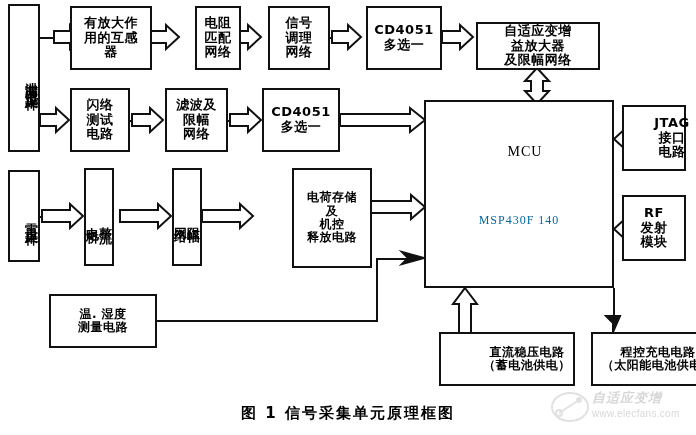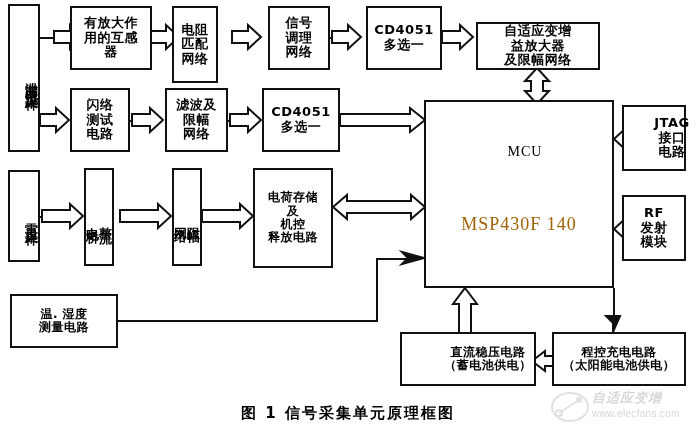--- a/index.html
+++ b/index.html
@@ -29,21 +29,21 @@
     justify-content: center;
     text-align: center;
     color: #000000;
     font-weight: bold;
     line-height: 1.12;
     letter-spacing: 0.5px;
     white-space: pre-line;
     z-index: 3;
   }
   .box.cn     { font-family: "DejaVu Sans", "Liberation Sans", sans-serif; font-size: 13px; }
-  .box.cn-sm  { font-size: 12px; }
+  .box.cn-sm  { font-size: 12px; margin-left: 39px; }
   .box.lat    { font-family: "Liberation Serif", "DejaVu Serif", serif; font-weight: normal; font-size: 13px; }
 
   
   .box.vert {
     writing-mode: vertical-rl;
     text-orientation: upright;
     letter-spacing: 3px;
     line-height: 1;
     padding-top: 6px;
     align-items: flex-start;
@@ -62,23 +62,23 @@
     text-align: center;
     font-size: 14px;
     letter-spacing: 1px;
     color: #000;
     padding-left: 12px;
   }
   .mcu-l2 {
     position: absolute;
     top: 112px; left: 0; right: 0;
     text-align: center;
-    font-size: 18px;
+    font-size: 12px;
     letter-spacing: 1px;
-    color: #a16207;
+    color: #0369a1;
   }
 
   
   .wire {
     position: absolute;
     background: #111111;
     z-index: 1;
   }
   .wire.h { height: 2px; }
   .wire.v { width: 2px; }
@@ -184,21 +184,21 @@
   <div class="wire v" style="left:613px; top:288px; height:36px;"></div>
 
   <div class="box cn vert" style="left:8px;   top:4px;   width:32px;  height:148px;">泄漏电流采样</div>
 
   <div class="box cn vert" style="left:8px;   top:170px; width:32px;  height:92px;">雷击采样</div>
 
   <div class="box cn" style="left:70px;  top:6px;   width:82px;  height:64px;">有放大作
 用的互感
 器</div>
 
-  <div class="box cn" style="left:172px; top:6px;   width:46px;  height:77px;">电阻
+  <div class="box cn" style="left:195px; top:6px;   width:46px;  height:64px;">电阻
 匹配
 网络</div>
 
   <div class="box cn" style="left:268px; top:6px;   width:62px;  height:64px;">信号
 调理
 网络</div>
 
   <div class="box cn" style="left:366px; top:6px;   width:76px;  height:64px;">CD4051
 多选一</div>
 

